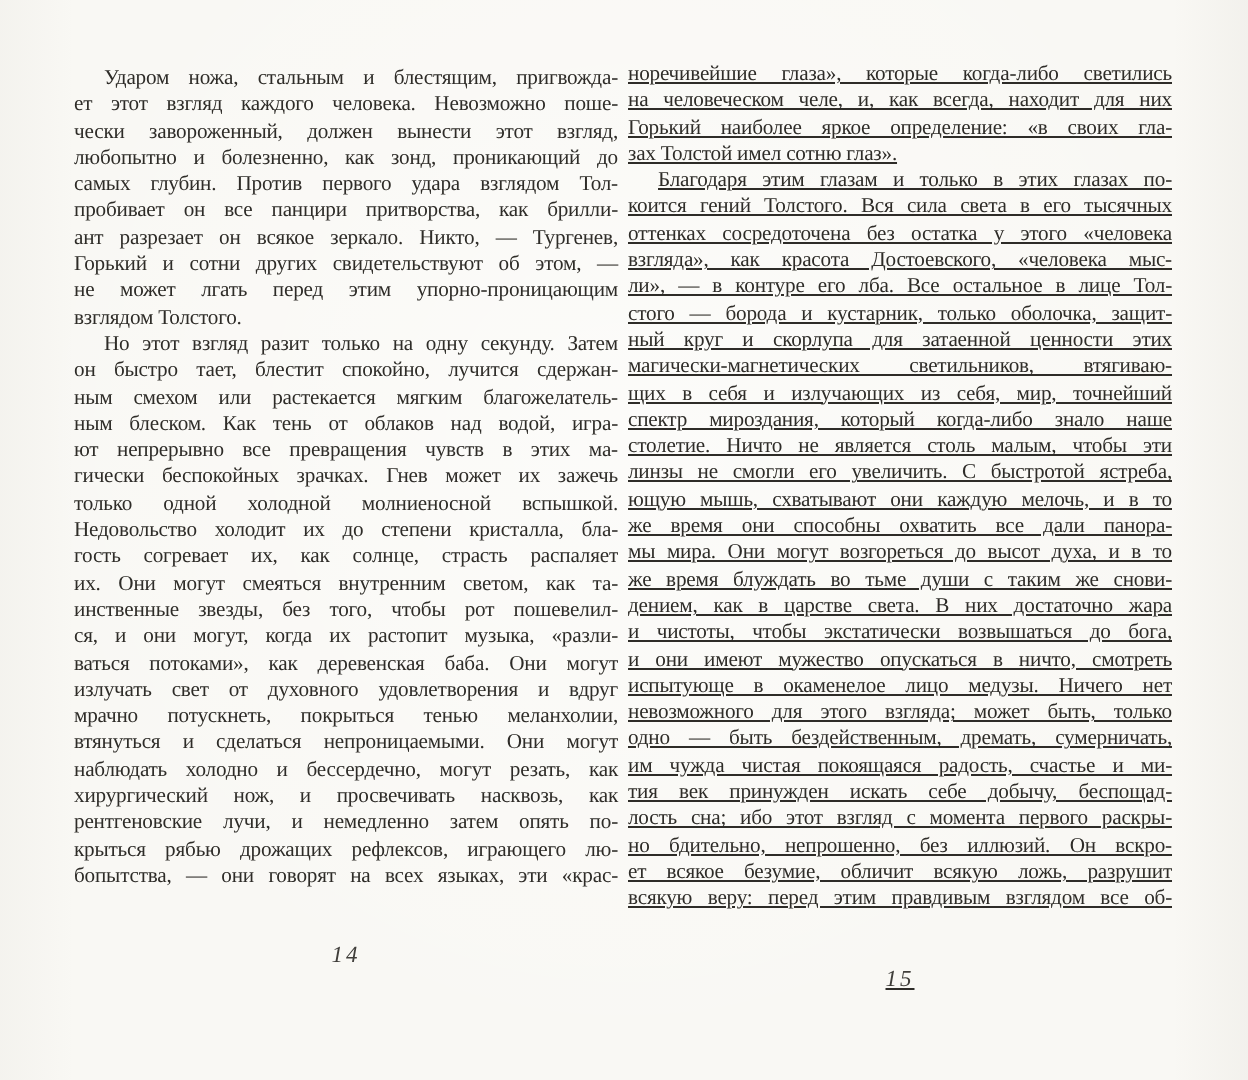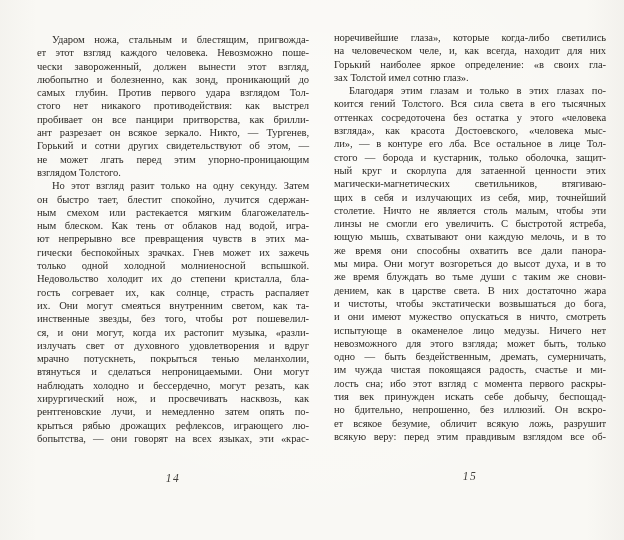--- a/index.html
+++ b/index.html
@@ -15,21 +15,21 @@
       radial-gradient(ellipse at 50% 40%, rgba(255,255,255,.5) 0%, rgba(255,255,255,0) 70%),
       linear-gradient(90deg, rgba(120,110,95,.04) 0%, rgba(120,110,95,0) 6%, rgba(120,110,95,0) 94%, rgba(120,110,95,.05) 100%);
     overflow:hidden;
     font-family:"Liberation Serif","DejaVu Serif",serif;
     color:var(--ink);
     position:relative;
   }
   .spread{position:absolute;inset:0;padding-left:24px;}
   .page{position:absolute;width:272px;}
   .page-left{left:37px;top:33px;}
-  .page-right{left:334px;top:31px;}
+  .page-right{left:314px;top:31px;text-decoration:underline;}
   .textblock{width:100%;}
   .line{
     font-size:10.6px;
     line-height:13.3px;
     letter-spacing:-0.1px;
     text-align:justify;
     text-align-last:justify;
     white-space:nowrap;
     
     white-space:normal;
@@ -52,38 +52,38 @@
 
 <main class="spread">
 
   <section class="page page-left">
     <div class="textblock">
         <div class="line indent">Ударом ножа, стальным и блестящим, пригвожда-</div>
         <div class="line">ет этот взгляд каждого человека. Невозможно поше-</div>
         <div class="line">чески завороженный, должен вынести этот взгляд,</div>
         <div class="line">любопытно и болезненно, как зонд, проникающий до</div>
         <div class="line">самых глубин. Против первого удара взглядом Тол-</div>
-        <div class="line">стого нет никакого противодействия: как выстрел</div>
         <div class="line">пробивает он все панцири притворства, как брилли-</div>
         <div class="line">ант разрезает он всякое зеркало. Никто, — Тургенев,</div>
         <div class="line">Горький и сотни других свидетельствуют об этом, —</div>
         <div class="line">не может лгать перед этим упорно-проницающим</div>
         <div class="line parend">взглядом Толстого.</div>
         <div class="line indent">Но этот взгляд разит только на одну секунду. Затем</div>
         <div class="line">он быстро тает, блестит спокойно, лучится сдержан-</div>
         <div class="line">ным смехом или растекается мягким благожелатель-</div>
         <div class="line">ным блеском. Как тень от облаков над водой, игра-</div>
         <div class="line">ют непрерывно все превращения чувств в этих ма-</div>
         <div class="line">гически беспокойных зрачках. Гнев может их зажечь</div>
         <div class="line">только одной холодной молниеносной вспышкой.</div>
         <div class="line">Недовольство холодит их до степени кристалла, бла-</div>
         <div class="line">гость согревает их, как солнце, страсть распаляет</div>
         <div class="line">их. Они могут смеяться внутренним светом, как та-</div>
         <div class="line">инственные звезды, без того, чтобы рот пошевелил-</div>
         <div class="line">ся, и они могут, когда их растопит музыка, «разли-</div>
+        <div class="line">ваться потоками», как деревенская баба. Они могут</div>
         <div class="line">излучать свет от духовного удовлетворения и вдруг</div>
         <div class="line">мрачно потускнеть, покрыться тенью меланхолии,</div>
         <div class="line">втянуться и сделаться непроницаемыми. Они могут</div>
         <div class="line">наблюдать холодно и бессердечно, могут резать, как</div>
         <div class="line">хирургический нож, и просвечивать насквозь, как</div>
         <div class="line">рентгеновские лучи, и немедленно затем опять по-</div>
         <div class="line">крыться рябью дрожащих рефлексов, играющего лю-</div>
         <div class="line">бопытства, — они говорят на всех языках, эти «крас-</div>
       </div>
     <div class="folio">14</div>
@@ -97,35 +97,36 @@
         <div class="line parend">зах Толстой имел сотню глаз».</div>
         <div class="line indent">Благодаря этим глазам и только в этих глазах по-</div>
         <div class="line">коится гений Толстого. Вся сила света в его тысячных</div>
         <div class="line">оттенках сосредоточена без остатка у этого «человека</div>
         <div class="line">взгляда», как красота Достоевского, «человека мыс-</div>
         <div class="line">ли», — в контуре его лба. Все остальное в лице Тол-</div>
         <div class="line">стого — борода и кустарник, только оболочка, защит-</div>
         <div class="line">ный круг и скорлупа для затаенной ценности этих</div>
         <div class="line">магически-магнетических светильников, втягиваю-</div>
         <div class="line">щих в себя и излучающих из себя, мир, точнейший</div>
+        <div class="line">спектр мироздания, который когда-либо знало наше</div>
         <div class="line">столетие. Ничто не является столь малым, чтобы эти</div>
         <div class="line">линзы не смогли его увеличить. С быстротой ястреба,</div>
         <div class="line">ющую мышь, схватывают они каждую мелочь, и в то</div>
         <div class="line">же время они способны охватить все дали панора-</div>
         <div class="line">мы мира. Они могут возгореться до высот духа, и в то</div>
         <div class="line">же время блуждать во тьме души с таким же снови-</div>
         <div class="line">дением, как в царстве света. В них достаточно жара</div>
         <div class="line">и чистоты, чтобы экстатически возвышаться до бога,</div>
         <div class="line">и они имеют мужество опускаться в ничто, смотреть</div>
         <div class="line">испытующе в окаменелое лицо медузы. Ничего нет</div>
         <div class="line">невозможного для этого взгляда; может быть, только</div>
         <div class="line">одно — быть бездейственным, дремать, сумерничать,</div>
         <div class="line">им чужда чистая покоящаяся радость, счастье и ми-</div>
+        <div class="line">тия век принужден искать себе добычу, беспощад-</div>
         <div class="line">лость сна; ибо этот взгляд с момента первого раскры-</div>
-        <div class="line">тия век принужден искать себе добычу, беспощад-</div>
         <div class="line">но бдительно, непрошенно, без иллюзий. Он вскро-</div>
         <div class="line">ет всякое безумие, обличит всякую ложь, разрушит</div>
         <div class="line">всякую веру: перед этим правдивым взглядом все об-</div>
       </div>
     <div class="folio">15</div>
   </section>
 
 </main>
 
 </body></html>

